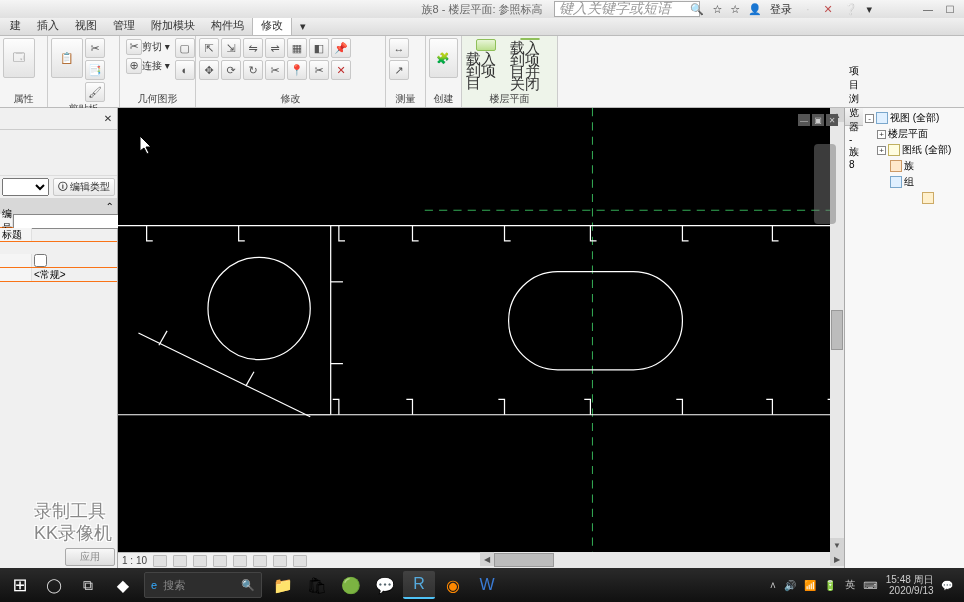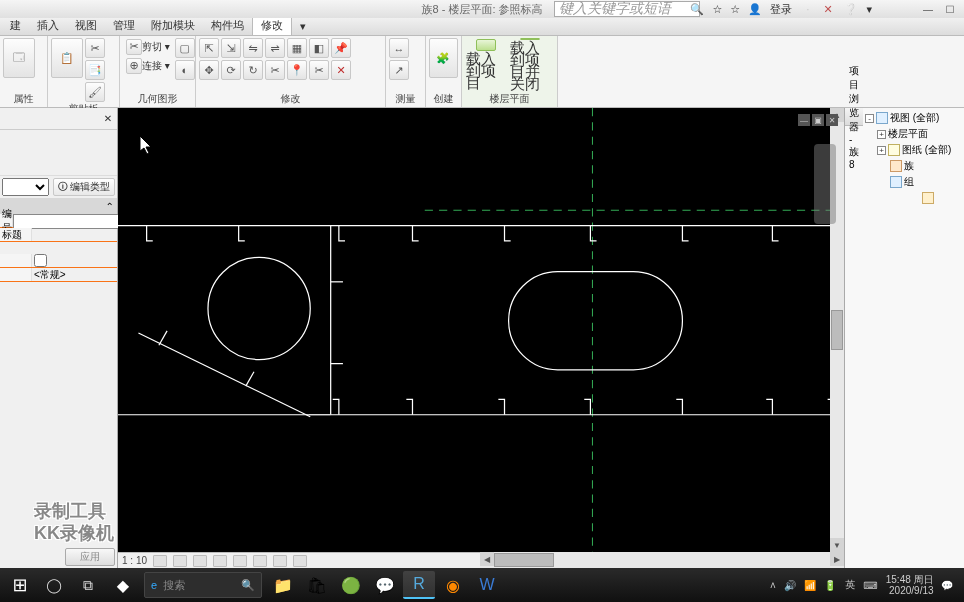--- a/index.html
+++ b/index.html
@@ -84,21 +84,21 @@
     .start-btn, .tb-icon { width:32px; height:28px; display:flex; align-items:center; justify-content:center; margin-right:2px; border-radius:2px; }
     .start-btn { color:#fff; font-size:18px; }
     .tb-icon { color:#ddd; font-size:14px; }
     .tb-search { width:118px; height:26px; background:#2d2d2d; border:1px solid #444; border-radius:2px; margin:0 4px; display:flex; align-items:center; color:#888; font-size:11px; padding:0 6px; gap:6px; }
     .tb-app { width:32px; height:28px; display:flex; align-items:center; justify-content:center; border-radius:2px; margin:0 1px; }
     .tb-app.active { background:rgba(255,255,255,.12); border-bottom:2px solid #4fc3f7; }
     .tray { margin-left:auto; display:flex; align-items:center; color:#ccc; font-size:10px; gap:8px; padding-right:6px; }
     .clock { text-align:right; line-height:11px; font-size:10px; }
 
     
-    .watermark { position:absolute; left:34px; bottom:58px; font-size:18px; font-weight:bold; color:#888; text-shadow:1px 1px 0 #fff, -1px -1px 0 #fff, 1px -1px 0 #fff, -1px 1px 0 #fff; line-height:22px; pointer-events:none; z-index:50; }
+    .watermark { position:absolute; left:34px; bottom:58px; font-size:18px; font-weight:normal; color:#888; text-shadow:1px 1px 0 #fff, -1px -1px 0 #fff, 1px -1px 0 #fff, -1px 1px 0 #fff; line-height:22px; pointer-events:none; z-index:50; }
 
     .cursor-arrow { position:absolute; top:136px; left:140px; z-index:60; pointer-events:none; }
   </style>
 </head>
 <body>
 
 <div class="titlebar">
   <span class="doc-title">族8 - 楼层平面: 参照标高</span>
   <div class="search-box">
     <span>键入关键字或短语</span>

